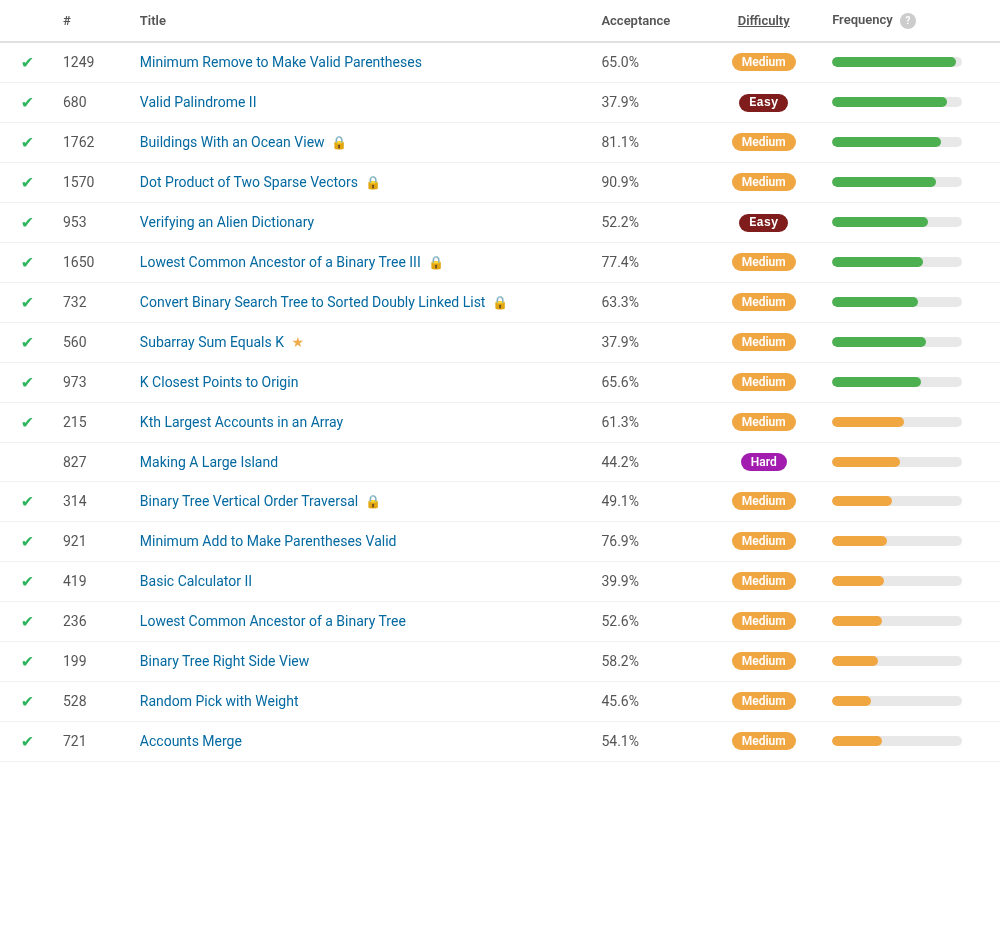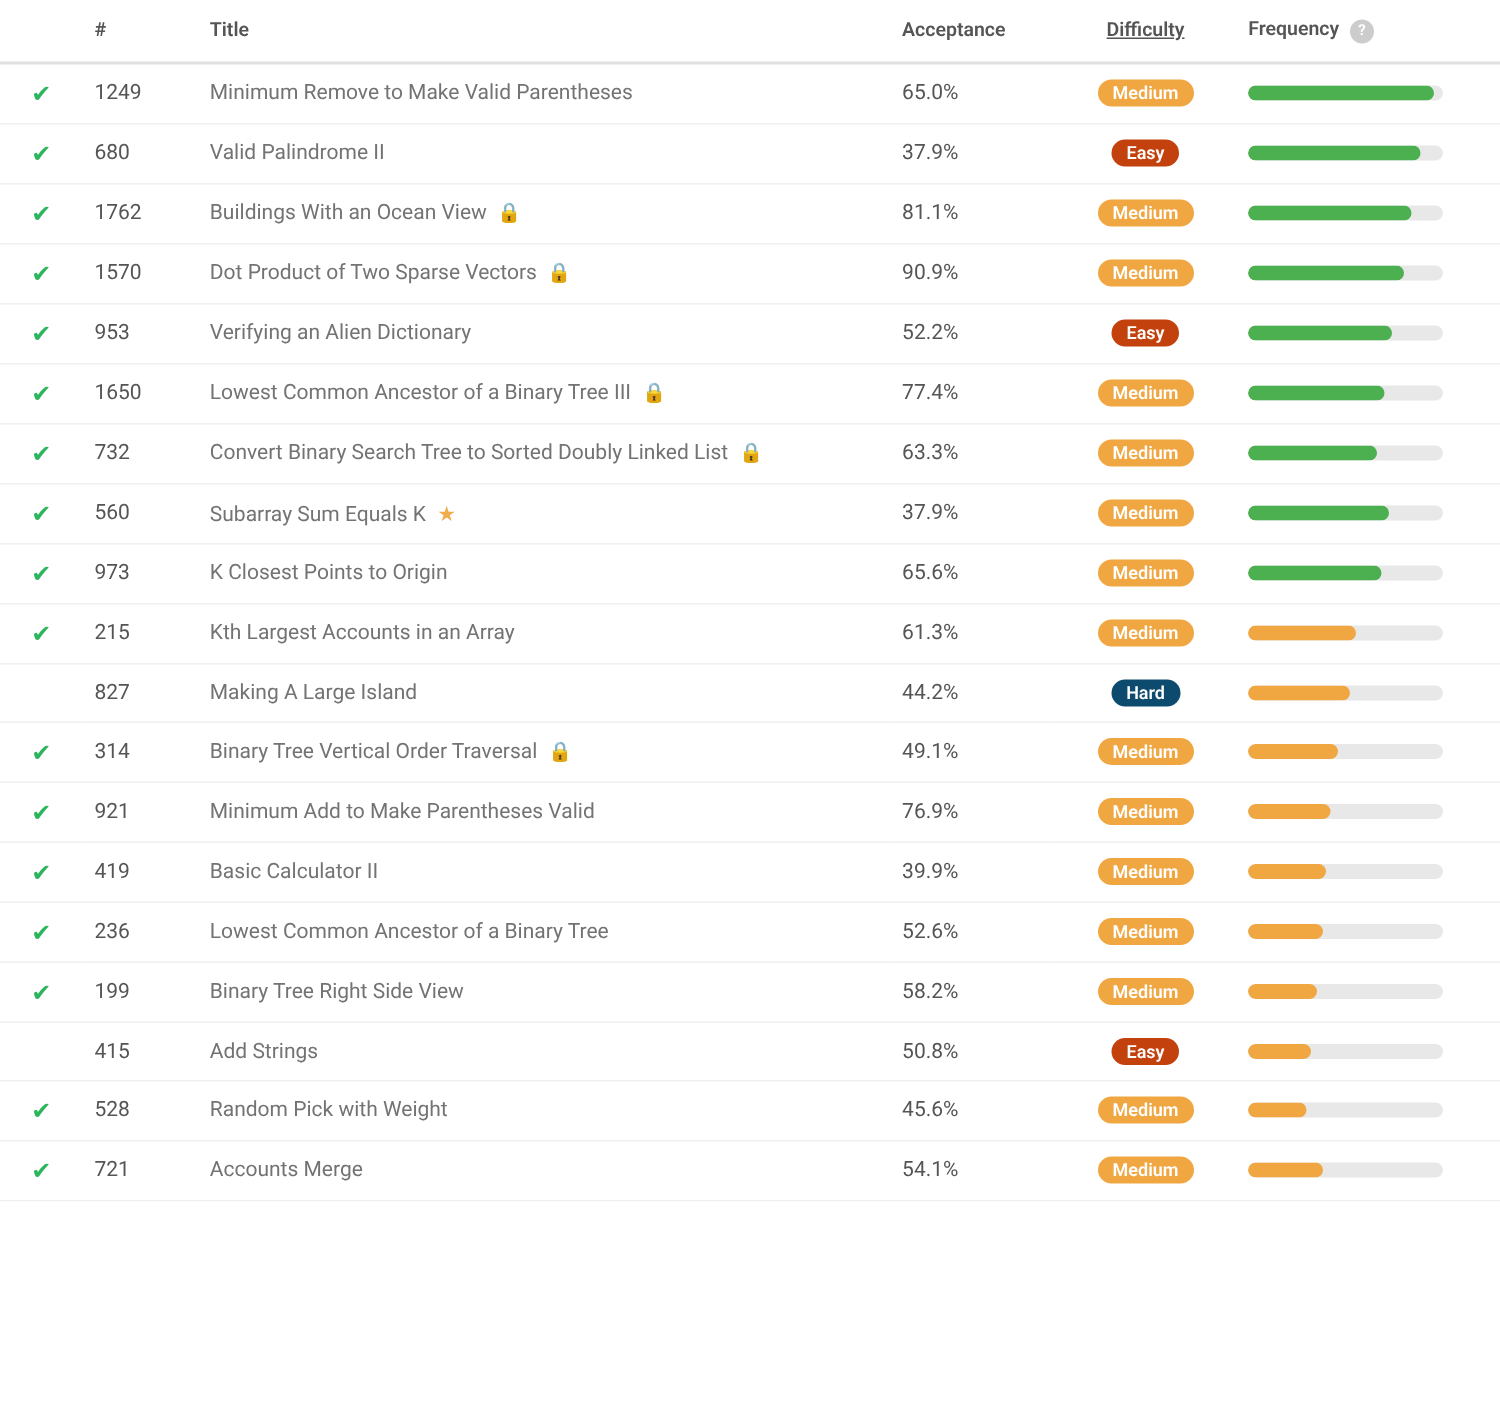--- a/index.html
+++ b/index.html
@@ -34,35 +34,35 @@
       vertical-align: middle;
     }
     .col-check { width: 50px; text-align: center; }
     .col-num { width: 70px; color: #555; }
     .col-title { width: 420px; }
     .col-accept { width: 100px; color: #555; }
     .col-diff { width: 110px; text-align: center; }
     .col-freq { width: 160px; margin-top: 24px; }
 
     .check-icon { color: #2db55d; font-size: 16px; }
-    .title-link { color: #737373; text-decoration: none; }
+    .title-link { color: #0369a1; text-decoration: none; }
     .lock-icon { color: #aaa; font-size: 13px; margin-left: 4px; }
     .star-icon { color: #f0ad4e; margin-left: 4px; }
 
     .badge {
       display: inline-block;
       padding: 2px 10px;
       border-radius: 12px;
       font-size: 12px;
       font-weight: 600;
       color: #fff;
     }
-    .badge-easy { background: #c2410c; }
+    .badge-easy { background: #7f1d1d; font-family: Liberation Mono, monospace; }
     .badge-medium { background: #f0a742; text-align: right; }
-    .badge-hard { background: #0c4a6e; }
+    .badge-hard { background: #a21caf; }
 
     .freq-bar-container {
       display: flex;
       align-items: center;
       width: 130px;
       height: 10px;
       background: #e8e8e8;
       border-radius: 5px;
       overflow: hidden;
     }
@@ -293,32 +293,20 @@
           <td class="col-title"><a class="title-link" href="#">Binary Tree Right Side View</a></td>
           <td class="col-accept">58.2%</td>
           <td class="col-diff"><span class="badge badge-medium">Medium</span></td>
           <td class="col-freq">
             <div class="freq-bar-container">
               <div class="freq-bar freq-orange" style="width: 35%;"></div>
             </div>
           </td>
         </tr>
         <tr>
-          <td class="col-check"></td>
-          <td class="col-num">415</td>
-          <td class="col-title"><a class="title-link" href="#">Add Strings</a></td>
-          <td class="col-accept">50.8%</td>
-          <td class="col-diff"><span class="badge badge-easy">Easy</span></td>
-          <td class="col-freq">
-            <div class="freq-bar-container">
-              <div class="freq-bar freq-orange" style="width: 32%;"></div>
-            </div>
-          </td>
-        </tr>
-        <tr>
           <td class="col-check"><span class="check-icon">✔</span></td>
           <td class="col-num">528</td>
           <td class="col-title"><a class="title-link" href="#">Random Pick with Weight</a></td>
           <td class="col-accept">45.6%</td>
           <td class="col-diff"><span class="badge badge-medium">Medium</span></td>
           <td class="col-freq">
             <div class="freq-bar-container">
               <div class="freq-bar freq-orange" style="width: 30%;"></div>
             </div>
           </td>

